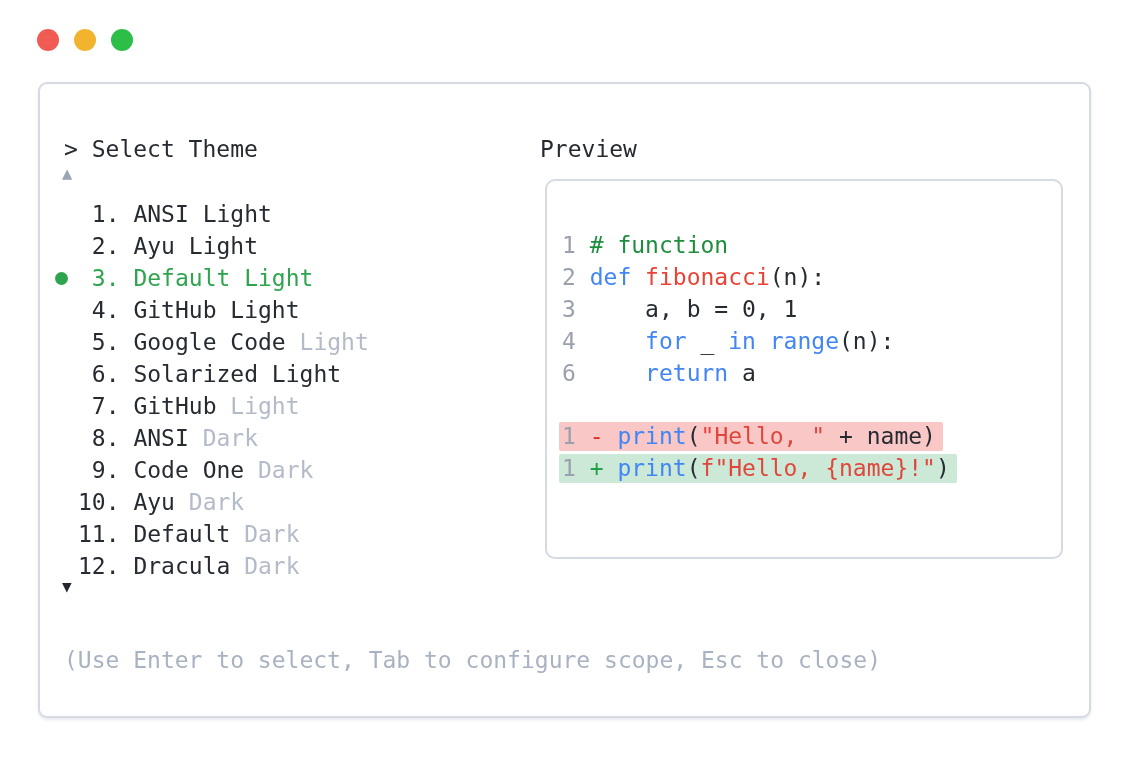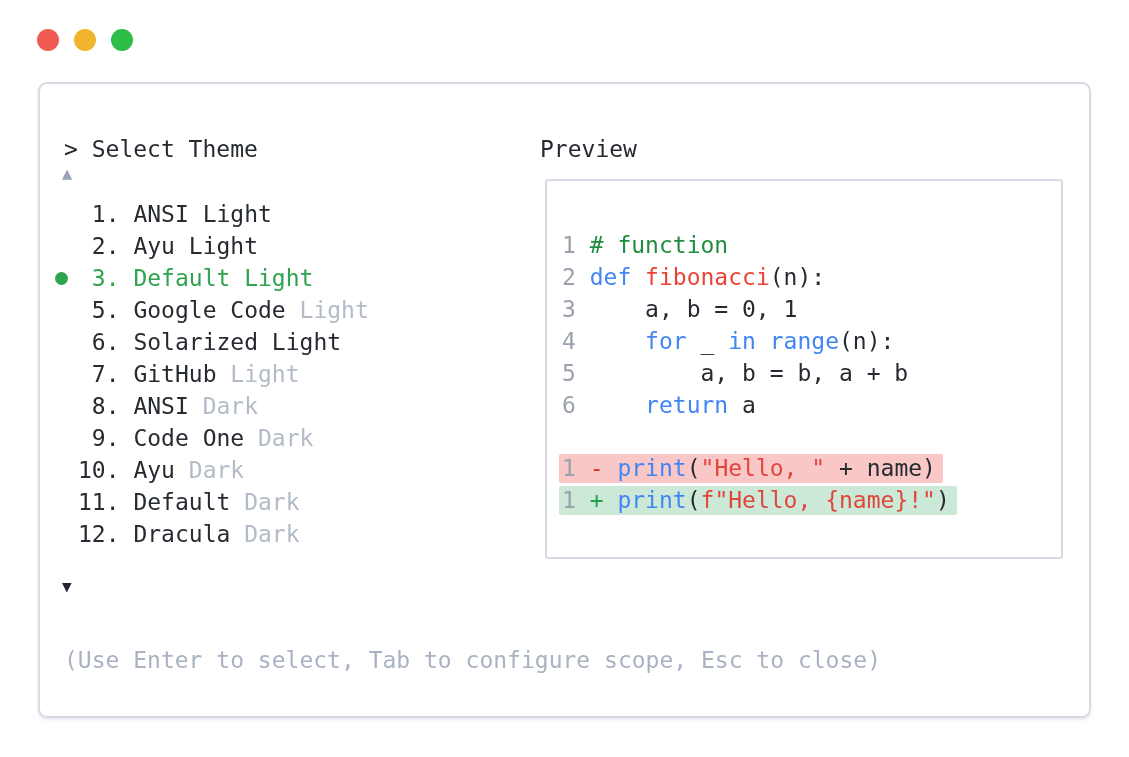--- a/index.html
+++ b/index.html
@@ -35,21 +35,21 @@
   .tmuted{color:var(--text-muted);}
   .trow.sel .tnum,.trow.sel .tlabel{color:var(--selected-green);}
   .dot{position:absolute;left:15px;top:10px;width:13px;height:13px;border-radius:50%;
        background:var(--selected-green);}
 
   .hint{position:absolute;left:24px;top:560px;font-size:23px;line-height:32px;
         color:var(--hint-gray);white-space:pre;}
 
   
   .pvbox{position:absolute;left:505px;top:95px;width:518px;height:380px;
-         border:2px solid var(--border-gray);border-radius:3px;background:#fff;
+         border:2px solid var(--border-gray);border-radius:10px;background:#fff;
          box-sizing:border-box;overflow:hidden;}
   .code{padding:48px 0 0 15px;}
   .crow{height:32px;line-height:32px;font-size:23px;white-space:pre;color:var(--text-dark);}
   .lnum{color:var(--line-number-gray);}
   .hl{display:inline-block;line-height:29px;padding:0 7px 0 3px;margin-left:-3px;
       margin-top:1px;border-radius:2px;vertical-align:top;}
   .hl.removed{background:var(--diff-removed-bg);}
   .hl.added{background:var(--diff-added-bg);}
   .tk-d{color:var(--text-dark);}
   .tk-comment{color:var(--syntax-comment);}
@@ -75,41 +75,41 @@
     <div class="prompt">&gt; Select Theme</div>
 
     <div class="pvtitle">Preview</div>
 
     <div class="arrow up">▲</div>
 
     <div class="tlist">
         <div class="trow"><span class="tnum"> 1. </span><span class="tlabel">ANSI Light</span></div>
         <div class="trow"><span class="tnum"> 2. </span><span class="tlabel">Ayu Light</span></div>
         <div class="trow sel"><span class="dot"></span><span class="tnum"> 3. </span><span class="tlabel">Default Light</span></div>
+        <div class="trow"><span class="tnum"> 4. </span><span class="tlabel">GitHub Light</span></div>
         <div class="trow"><span class="tnum"> 5. </span><span class="tlabel">Google Code</span><span class="tmuted"> Light</span></div>
         <div class="trow"><span class="tnum"> 6. </span><span class="tlabel">Solarized Light</span></div>
         <div class="trow"><span class="tnum"> 7. </span><span class="tlabel">GitHub</span><span class="tmuted"> Light</span></div>
         <div class="trow"><span class="tnum"> 8. </span><span class="tlabel">ANSI</span><span class="tmuted"> Dark</span></div>
         <div class="trow"><span class="tnum"> 9. </span><span class="tlabel">Code One</span><span class="tmuted"> Dark</span></div>
         <div class="trow"><span class="tnum">10. </span><span class="tlabel">Ayu</span><span class="tmuted"> Dark</span></div>
         <div class="trow"><span class="tnum">11. </span><span class="tlabel">Default</span><span class="tmuted"> Dark</span></div>
         <div class="trow"><span class="tnum">12. </span><span class="tlabel">Dracula</span><span class="tmuted"> Dark</span></div>
       </div>
 
     <div class="arrow down">▼</div>
 
     <div class="hint">(Use Enter to select, Tab to configure scope, Esc to close)</div>
 
     <div class="pvbox">
       <div class="code">
           <div class="crow"><span class="lnum">1 </span><span class="tk-comment"># function</span></div>
           <div class="crow"><span class="lnum">2 </span><span class="tk-kw">def</span><span class="tk-d"> </span><span class="tk-fn">fibonacci</span><span class="tk-d">(n):</span></div>
           <div class="crow"><span class="lnum">3 </span><span class="tk-d">    a, b = 0, 1</span></div>
           <div class="crow"><span class="lnum">4 </span><span class="tk-d">    </span><span class="tk-kw">for</span><span class="tk-d"> _ </span><span class="tk-kw">in</span><span class="tk-d"> </span><span class="tk-kw">range</span><span class="tk-d">(n):</span></div>
-          <div class="crow"><span class="lnum">5 </span><span class="tk-d">        a, b = b, a + b</span></div>
           <div class="crow"><span class="lnum">6 </span><span class="tk-d">    </span><span class="tk-kw">return</span><span class="tk-d"> a</span></div>
           <div class="crow"></div>
           <div class="crow"><span class="hl removed"><span class="lnum">1 </span><span class="tk-minus">-</span><span class="tk-d"> </span><span class="tk-kw">print</span><span class="tk-d">(</span><span class="tk-str">"Hello, "</span><span class="tk-d"> + name)</span></span></div>
           <div class="crow"><span class="hl added"><span class="lnum">1 </span><span class="tk-plus">+</span><span class="tk-d"> </span><span class="tk-kw">print</span><span class="tk-d">(</span><span class="tk-str">f"Hello, {name}!"</span><span class="tk-d">)</span></span></div>
         </div>
     </div>
 
   </div>
 </div>
 

